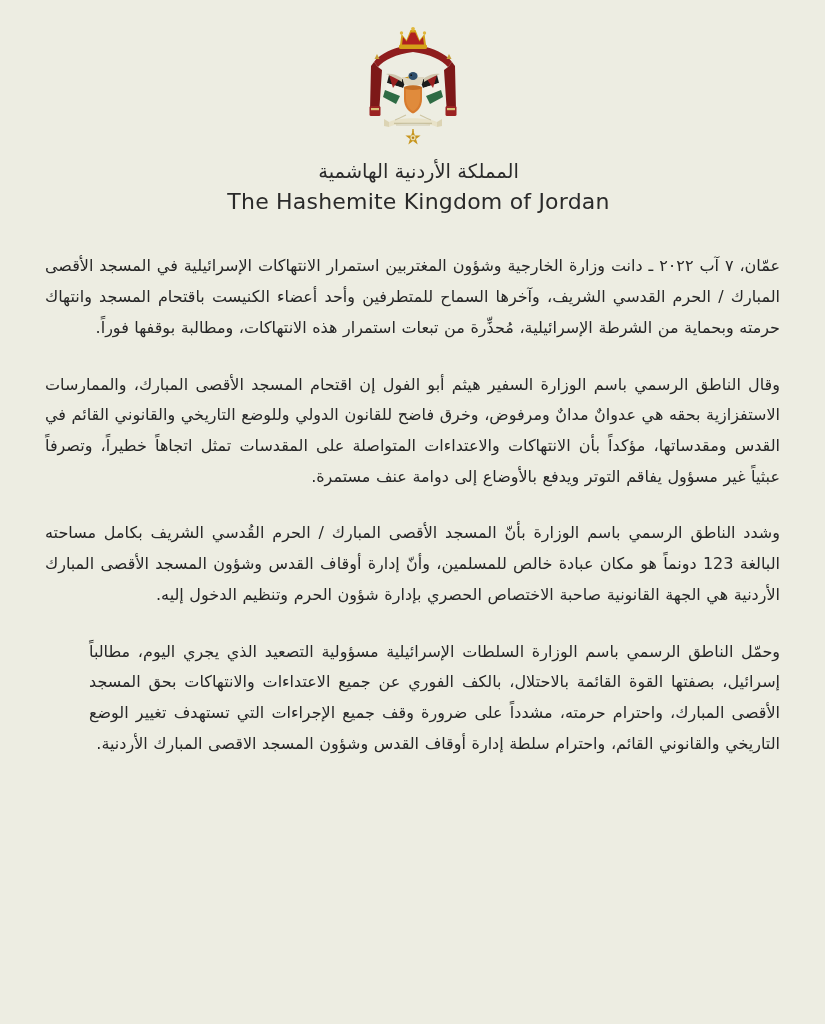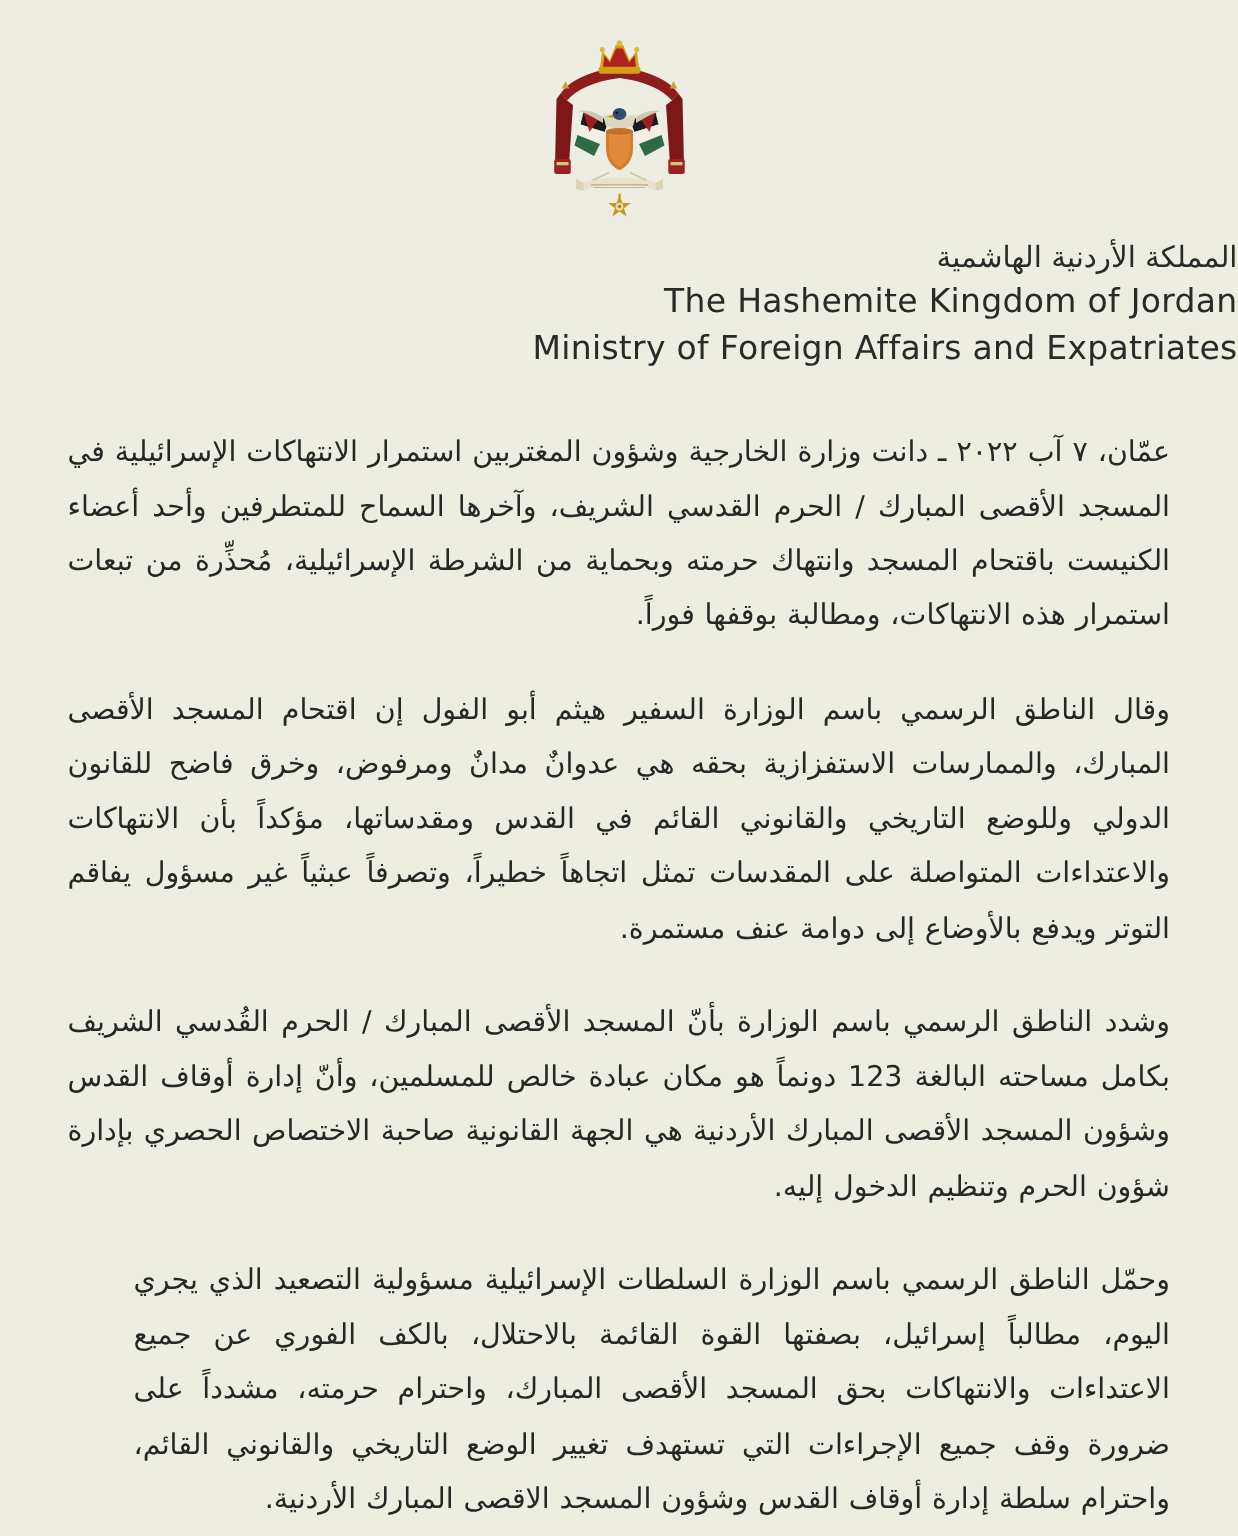--- a/index.html
+++ b/index.html
@@ -33,21 +33,21 @@
     padding-top: 26px;
   }
   .emblem {
     width: 130px;
     height: 122px;
     display: block;
   }
 
   
   .header-block {
-    text-align: right;
+    text-align: center;
     margin-top: 10px;
     line-height: 1.42;
     padding-left: 12px;
   }
   .hdr-ar {
     direction: rtl;
     font-family: "DejaVu Sans", "Liberation Sans", sans-serif;
     font-size: 19.5px;
     color: #2a2a2a;
     letter-spacing: 0;
@@ -68,21 +68,21 @@
     text-align-last: right;
     margin: 0 auto;
     padding-top: 34px;
     width: 735px;
   }
   .para {
     direction: rtl;
     text-align: justify;
     text-align-last: right;
     font-family: "DejaVu Sans", "Liberation Sans", sans-serif;
-    font-size: 19px;
+    font-size: 16px;
     line-height: 1.92;
     color: #272727;
     margin: 0 0 26px 0;
     word-spacing: 0.5px;
   }
   .para:last-child { margin-bottom: 0; margin-left: 44px; }
 </style>
 </head>
 <body>
 
@@ -163,21 +163,20 @@
         <circle cx="0" cy="-0.3" r="2.6" fill="#e8dcb0"></circle>
         <circle cx="0" cy="-0.3" r="1.2" fill="#b5821a"></circle>
       </g>
       <path d="M65 103 L65 106" stroke="#c8961e" stroke-width="1.4"></path>
     </svg>
   </div>
 
   <div class="header-block">
     <div class="hdr-ar">المملكة الأردنية الهاشمية</div>
     <div class="hdr-en">The Hashemite Kingdom of Jordan</div>
-    <div class="hdr-en">Ministry of Foreign Affairs and Expatriates</div>
   </div>
 
   <div class="body-block">
     <p class="para">عمّان، ٧ آب ٢٠٢٢ ـ دانت وزارة الخارجية وشؤون المغتربين استمرار الانتهاكات الإسرائيلية في المسجد الأقصى المبارك / الحرم القدسي الشريف، وآخرها السماح للمتطرفين وأحد أعضاء الكنيست باقتحام المسجد وانتهاك حرمته وبحماية من الشرطة الإسرائيلية، مُحذِّرة من تبعات استمرار هذه الانتهاكات، ومطالبة بوقفها فوراً.</p>
     <p class="para">وقال الناطق الرسمي باسم الوزارة السفير هيثم أبو الفول إن اقتحام المسجد الأقصى المبارك، والممارسات الاستفزازية بحقه هي عدوانٌ مدانٌ ومرفوض، وخرق فاضح للقانون الدولي وللوضع التاريخي والقانوني القائم في القدس ومقدساتها، مؤكداً بأن الانتهاكات والاعتداءات المتواصلة على المقدسات تمثل اتجاهاً خطيراً، وتصرفاً عبثياً غير مسؤول يفاقم التوتر ويدفع بالأوضاع إلى دوامة عنف مستمرة.</p>
     <p class="para">وشدد الناطق الرسمي باسم الوزارة بأنّ المسجد الأقصى المبارك / الحرم القُدسي الشريف بكامل مساحته البالغة 123 دونماً هو مكان عبادة خالص للمسلمين، وأنّ إدارة أوقاف القدس وشؤون المسجد الأقصى المبارك الأردنية هي الجهة القانونية صاحبة الاختصاص الحصري بإدارة شؤون الحرم وتنظيم الدخول إليه.</p>
     <p class="para">وحمّل الناطق الرسمي باسم الوزارة السلطات الإسرائيلية مسؤولية التصعيد الذي يجري اليوم، مطالباً إسرائيل، بصفتها القوة القائمة بالاحتلال، بالكف الفوري عن جميع الاعتداءات والانتهاكات بحق المسجد الأقصى المبارك، واحترام حرمته، مشدداً على ضرورة وقف جميع الإجراءات التي تستهدف تغيير الوضع التاريخي والقانوني القائم، واحترام سلطة إدارة أوقاف القدس وشؤون المسجد الاقصى المبارك الأردنية.</p>
   </div>
 
 </div>

